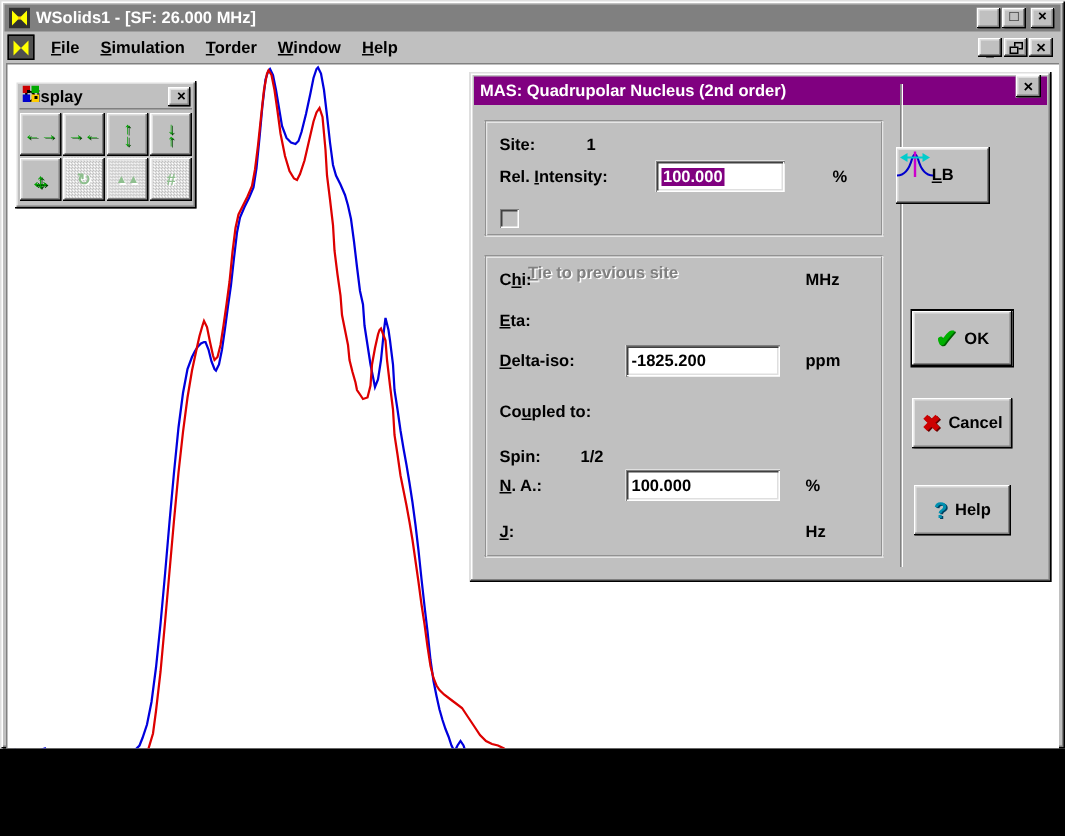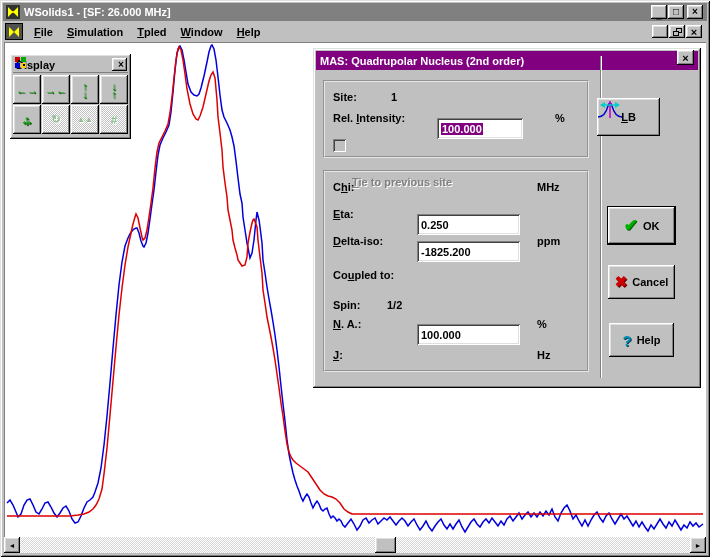--- a/index.html
+++ b/index.html
@@ -1,17 +1,17 @@
 <!DOCTYPE html>
 <html><head>
 <meta charset="utf-8">
 <style>
   html,body{margin:0;padding:0;background:#000;}
   *{box-sizing:border-box;font-family:"Liberation Sans",sans-serif;}
-  #root{position:relative;width:710px;height:557px;background:#c0c0c0;overflow:hidden;
+  #root{position:relative;width:710px;height:499px;background:#c0c0c0;overflow:hidden;
         box-shadow:inset 1px 1px 0 #dfdfdf, inset -1px -1px 0 #000,
                    inset 2px 2px 0 #fff, inset -2px -2px 0 #808080;
         font-size:11px;font-weight:bold;color:#000;}
   
   .raised{background:#c0c0c0;
         box-shadow:inset -1px -1px 0 #000, inset 1px 1px 0 #fff,
                    inset -2px -2px 0 #808080, inset 2px 2px 0 #dfdfdf;}
   .field{background:#fff;border:none;
         box-shadow:inset 1px 1px 0 #808080, inset -1px -1px 0 #fff,
                    inset 2px 2px 0 #404040, inset -2px -2px 0 #dfdfdf;
@@ -63,21 +63,21 @@
         box-shadow:inset -1px -1px 0 #000, inset 1px 1px 0 #dfdfdf,
                    inset -2px -2px 0 #808080, inset 2px 2px 0 #fff;}
   .dtitle{position:absolute;left:3px;top:3px;right:3px;height:19px;background:#800080;color:#fff;
         display:flex;align-items:center;}
   .dtitle span{margin-left:4px;}
   .dclose{position:absolute;right:7px;top:2px;width:17px;height:15px;display:flex;align-items:center;
         justify-content:center;color:#000;font-size:11px;}
   .group{position:absolute;left:10px;width:266px;}
   .lbl{position:absolute;left:8px;height:21px;display:flex;align-items:center;}
   .val{position:absolute;height:21px;display:flex;align-items:center;}
-  .input{position:absolute;left:92px;width:103px;height:21px;margin-top:11px;}
+  .input{position:absolute;left:92px;width:103px;height:21px;}
   .unit{position:absolute;left:212px;height:21px;display:flex;align-items:center;}
   .sel{background:#800080;color:#fff;padding:0 1px;}
   .combo{position:absolute;left:92px;width:80px;height:21px;}
   .combo .drop{position:absolute;right:2px;top:2px;width:16px;height:17px;display:flex;
         align-items:center;justify-content:center;font-size:6px;color:#000;}
   .chk{position:absolute;width:13px;height:13px;background:#c0c0c0;
         box-shadow:inset 1px 1px 0 #808080, inset -1px -1px 0 #fff, inset 2px 2px 0 #404040;}
   .disabled-text{color:#808080;text-shadow:1px 1px 0 #fff;margin-top:36px;}
   .vgroove{position:absolute;left:287px;top:8px;height:322px;width:2px;
         border-left:1px solid #808080;border-right:1px solid #fff;}
@@ -122,21 +122,21 @@
 
   <div class="menubar">
     <div class="mdicon">
       <svg width="12" height="12">
         <polygon points="1,1 6,6 1,11" fill="#ffff00"></polygon>
         <polygon points="11,1 6,6 11,11" fill="#ffff00"></polygon>
       </svg>
     </div>
     <div class="menuitem"><span></span><span class="hot">F</span><span>ile</span></div>
     <div class="menuitem"><span></span><span class="hot">S</span><span>imulation</span></div>
-    <div class="menuitem"><span></span><span class="hot">T</span><span>pled</span></div>
+    <div class="menuitem"><span></span><span class="hot">T</span><span>order</span></div>
     <div class="menuitem"><span></span><span class="hot">W</span><span>indow</span></div>
     <div class="menuitem"><span></span><span class="hot">H</span><span>elp</span></div>
     <div class="mdibtn raised" style="right:39px">
         <span style="position:relative;top:2px">_</span>
       </div>
     <div class="mdibtn raised" style="right:22px">
         <span class="restore-shape">
           <i></i>
           <b></b>
         </span>
@@ -226,23 +226,20 @@
 
       <div class="group etched" style="top:122px;height:202px">
         <div class="lbl" style="top:4px">
             <span><span>C</span><span class="hot">h</span><span>i:</span></span>
           </div>
         <div class="unit" style="top:4px">MHz</div>
 
         <div class="lbl" style="top:31px">
             <span><span class="hot">E</span><span>ta:</span></span>
           </div>
-        <div class="field input" style="top:31px">
-            <span>0.250</span>
-          </div>
 
         <div class="lbl" style="top:58px">
             <span><span class="hot">D</span><span>elta-iso:</span></span>
           </div>
         <div class="field input" style="top:58px">
             <span>-1825.200</span>
           </div>
         <div class="unit" style="top:58px">ppm</div>
 
         <div class="lbl" style="top:92px">

